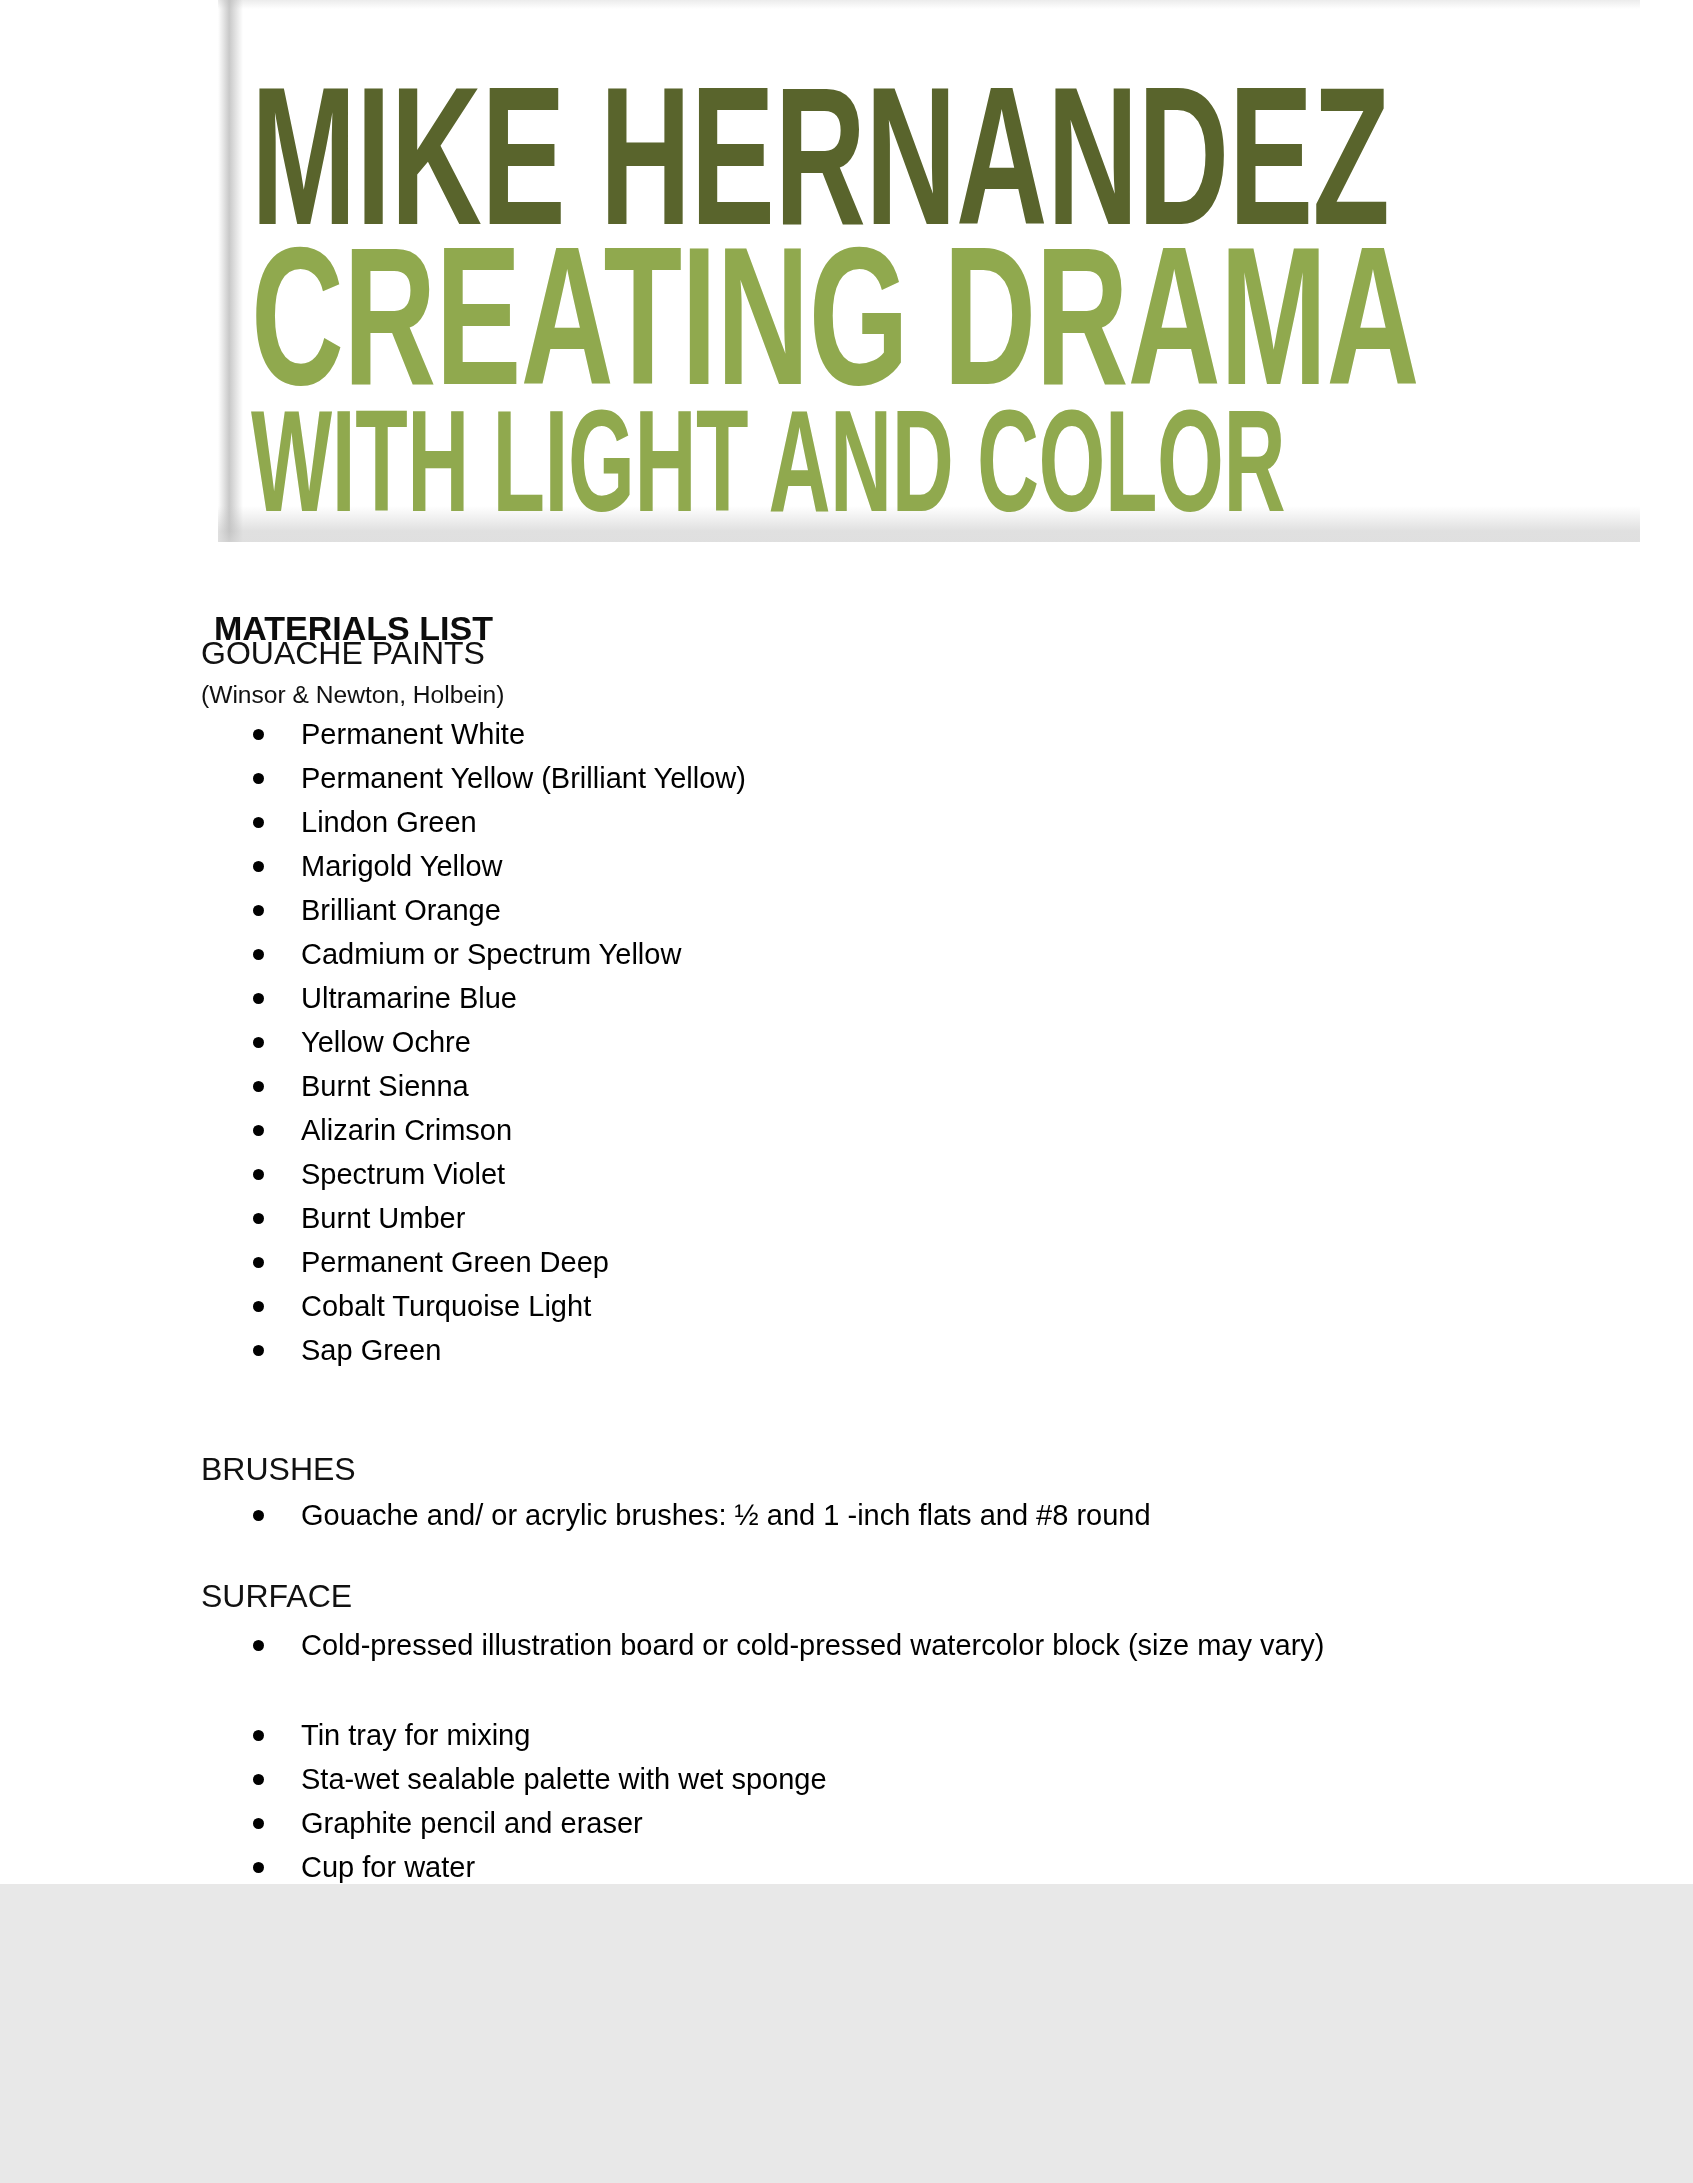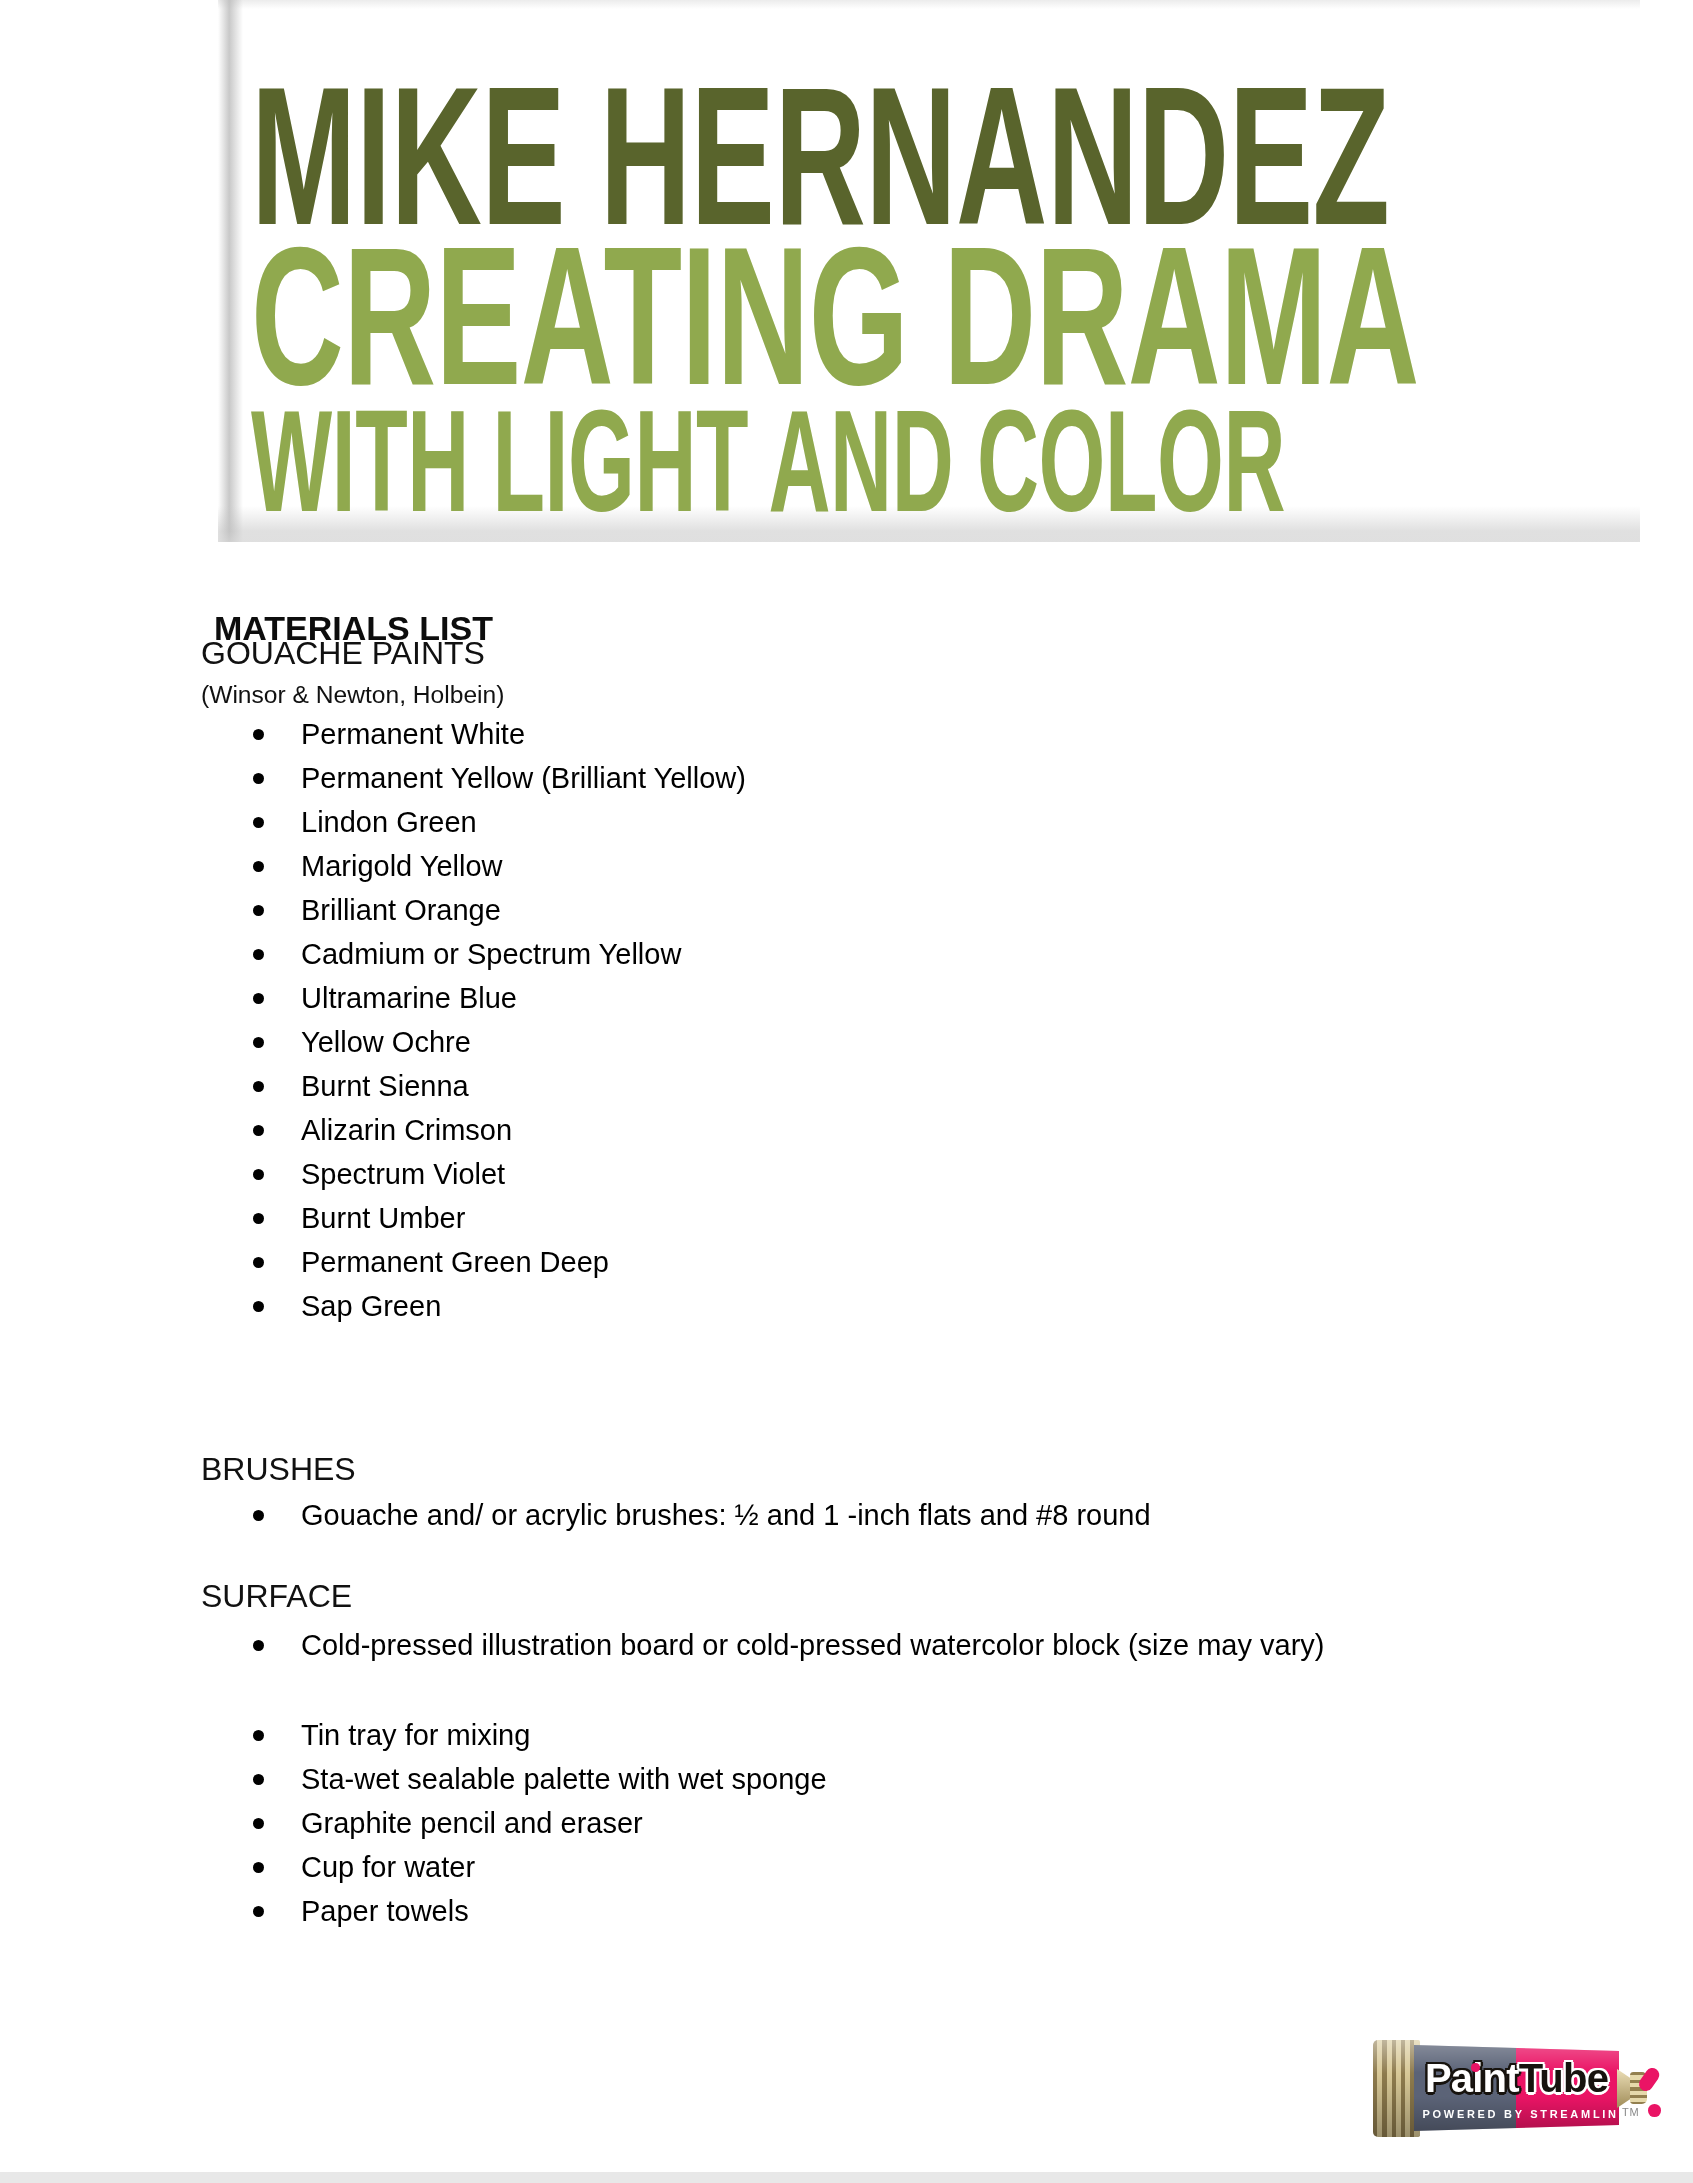--- a/index.html
+++ b/index.html
@@ -1,17 +1,17 @@
 <!DOCTYPE html>
 <html style="font-size:13.5px"><head>
 <meta charset="utf-8">
 <style>
   html,body{margin:0;padding:0;background:#e8e8e8;}
   .page{
-    position:relative; width:1693px; height:2172px; background:#ffffff;
+    position:relative; width:1693px; height:1884px; background:#ffffff;
     font-family:"Liberation Sans", sans-serif; color:#151515; overflow:hidden;
   }
   
   .logo-img{position:absolute; left:218px; top:0; width:1422px; height:542px; background:#fff;}
   .edge-left{position:absolute; left:0; top:0; width:25.4px; height:100%;
     background:linear-gradient(90deg, rgba(190,190,190,0) 0%, rgba(182,182,182,.75) 45%, rgba(255,255,255,0) 100%);}
   .edge-top{position:absolute; left:0; top:0; width:100%; height:8.5px;
     background:linear-gradient(180deg, rgba(200,200,200,.35), rgba(255,255,255,0));}
   .edge-bottom{position:absolute; left:0; bottom:0; width:100%; height:36px;
     background:linear-gradient(180deg, rgba(200,200,200,0) 0%, rgba(193,193,193,.5) 70%, rgba(210,210,210,.7) 100%);}
@@ -143,20 +143,24 @@
         <li class="item">
           <span class="bullet-dot"></span>
           <span class="item-text">Burnt Umber</span>
         </li>
 
         <li class="item">
           <span class="bullet-dot"></span>
           <span class="item-text">Permanent Green Deep</span>
         </li>
 
+        <li class="item">
+          <span class="bullet-dot"></span>
+          <span class="item-text">Cobalt Turquoise Light</span>
+        </li>
 
         <li class="item">
           <span class="bullet-dot"></span>
           <span class="item-text">Sap Green</span>
         </li>
       </ul>
   </section>
 
   <section class="sec sec-brushes">
     <div class="sec-h">BRUSHES</div>

